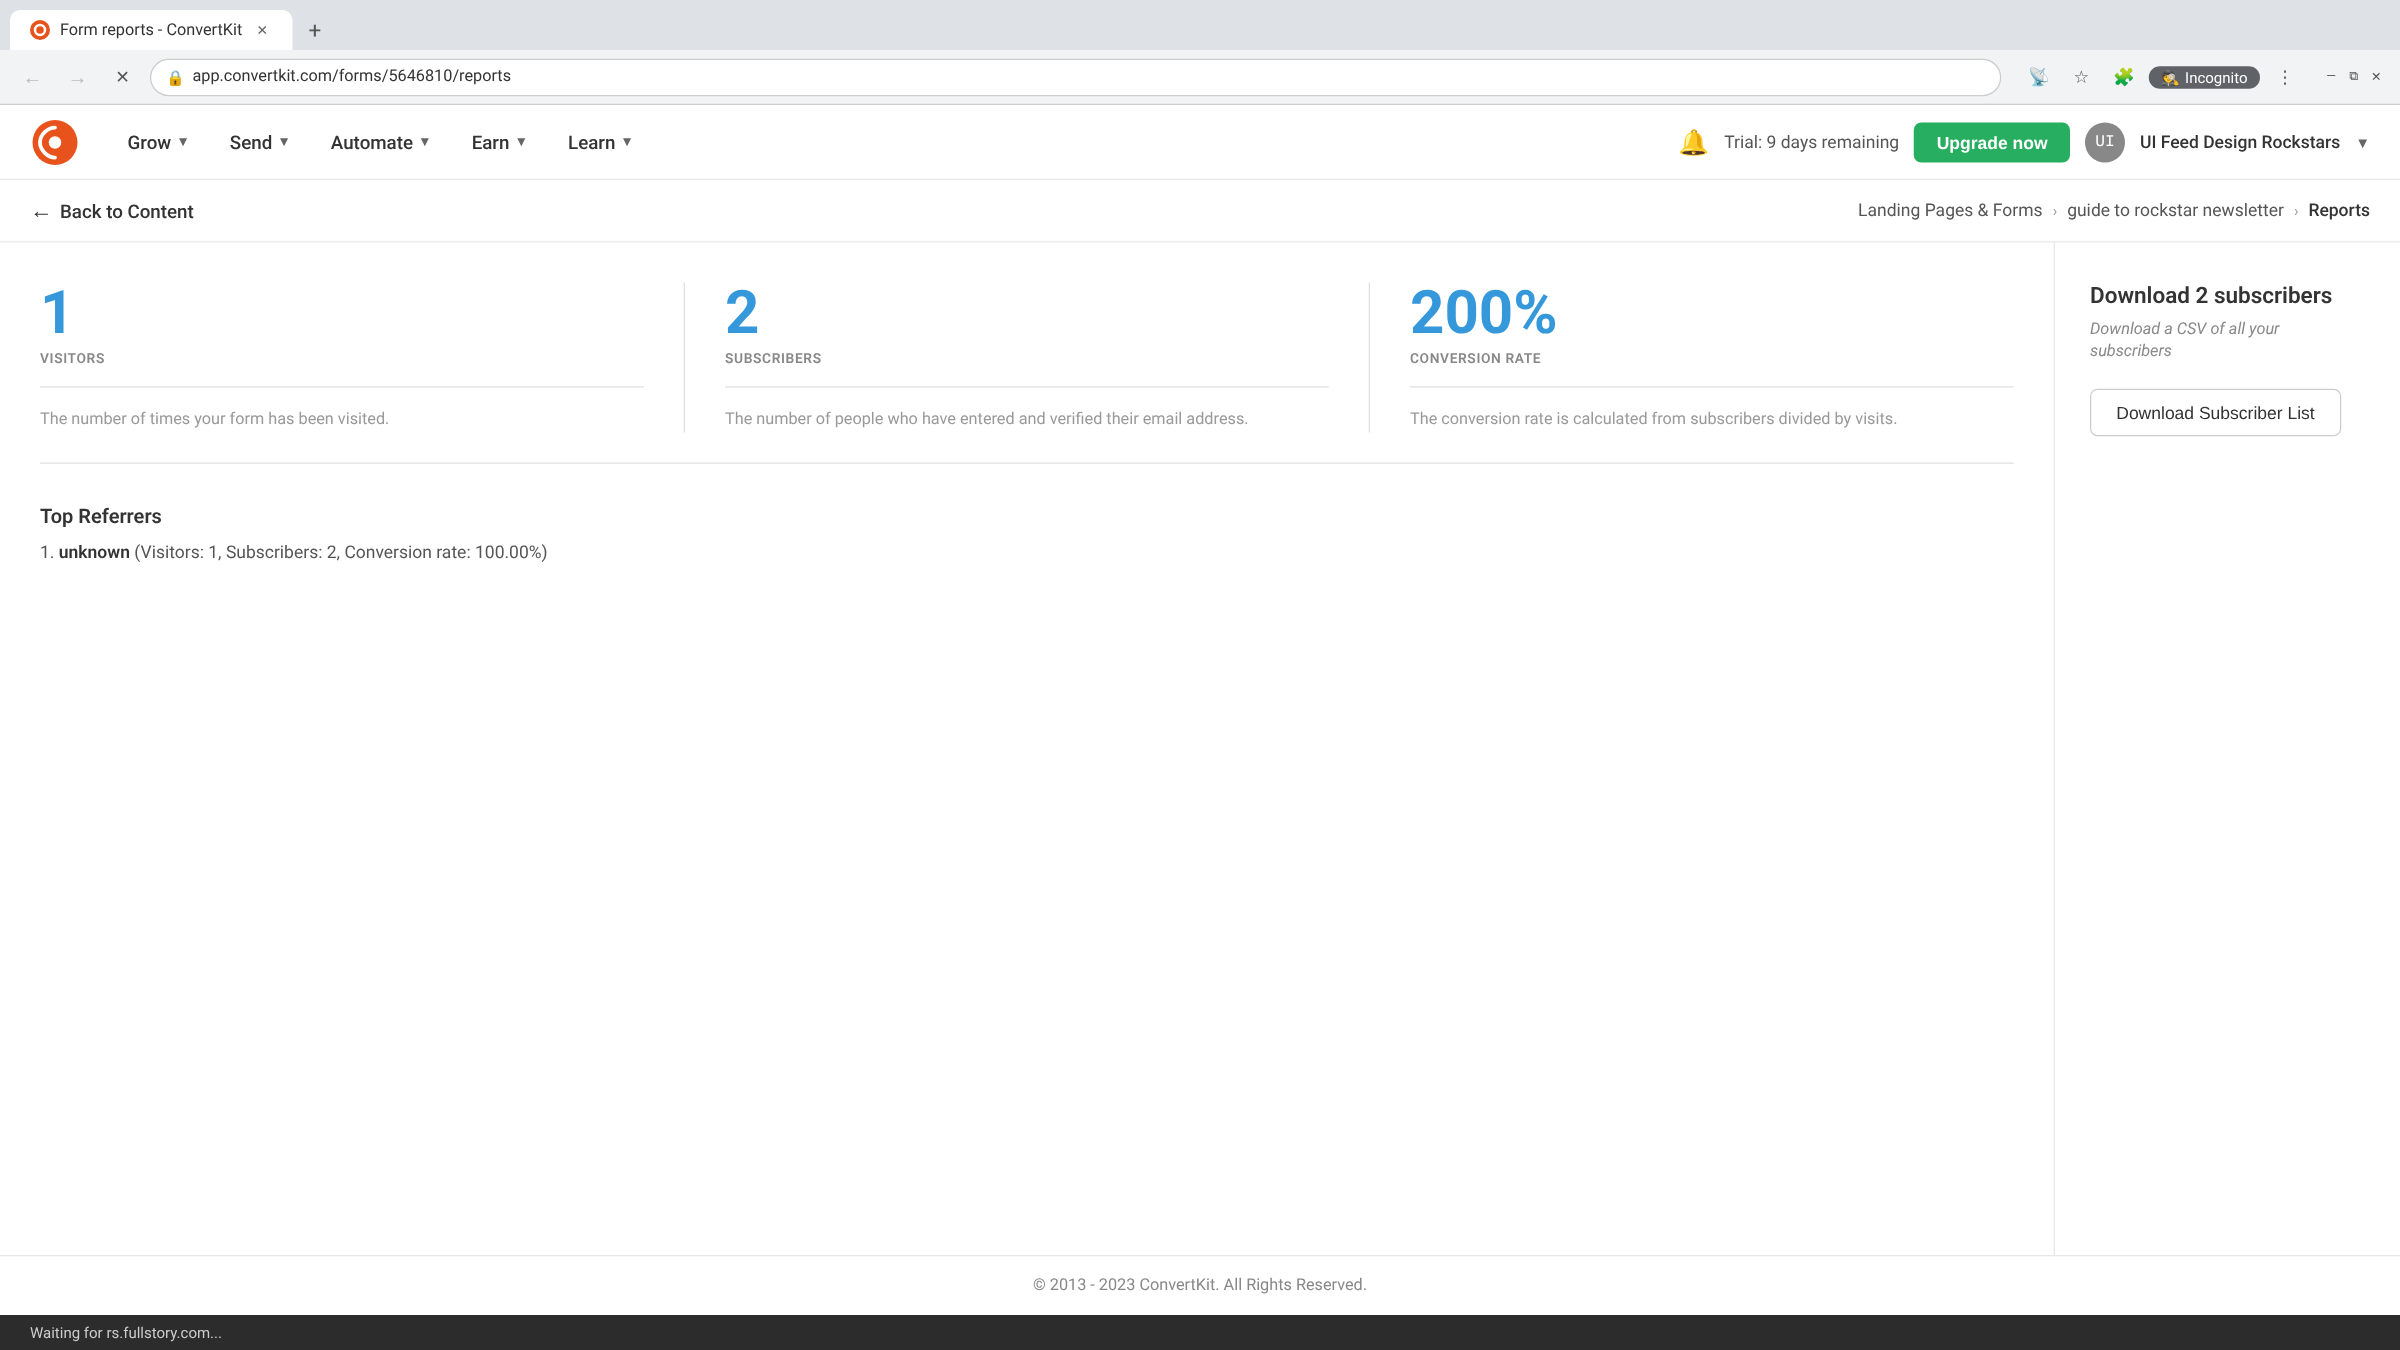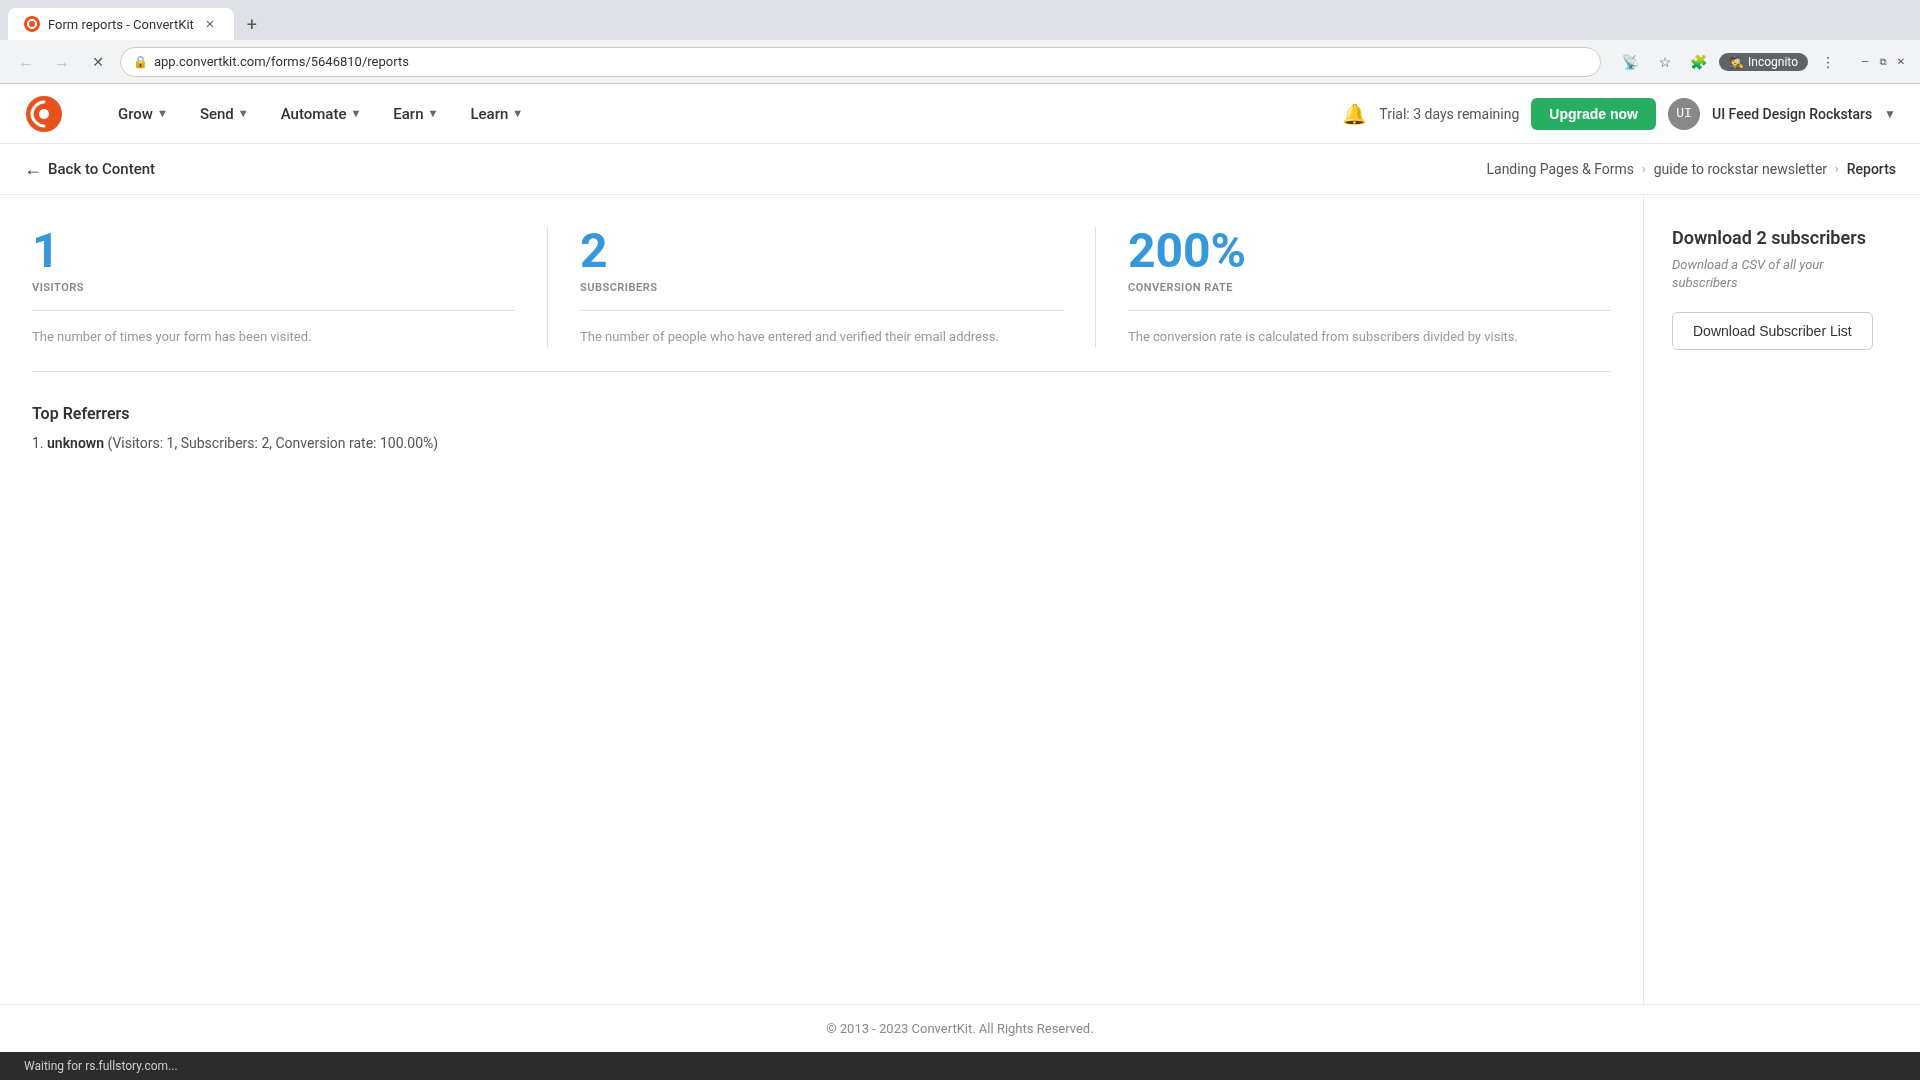--- a/index.html
+++ b/index.html
@@ -24,21 +24,21 @@
     .browser-actions { display: flex; align-items: center; gap: 6px; margin-left: 8px; }
     .browser-action-btn { width: 28px; height: 28px; border-radius: 50%; display: flex; align-items: center; justify-content: center; color: #555; cursor: pointer; font-size: 14px; }
     .incognito-btn { background: #5f6368; color: #fff; border-radius: 12px; padding: 2px 10px; font-size: 12px; display: flex; align-items: center; gap: 4px; }
     .window-controls { margin-left: 8px; display: flex; gap: 4px; }
     .win-btn { width: 14px; height: 14px; border-radius: 2px; display: flex; align-items: center; justify-content: center; color: #555; font-size: 10px; cursor: pointer; }
 
     
     .page-content { flex: 1; background: #fff; overflow: hidden; display: flex; flex-direction: column; }
 
     
-    .top-nav { background: #fff; border-bottom: 1px solid #e8e8e8; height: 60px; display: flex; align-items: center; padding: 0 24px; gap: 16px; justify-content: center; }
+    .top-nav { background: #fff; border-bottom: 1px solid #e8e8e8; height: 60px; display: flex; align-items: center; padding: 0 24px; gap: 0; justify-content: center; }
     .logo { width: 40px; height: 40px; margin-right: 24px; }
     .logo svg { width: 40px; height: 40px; }
     .nav-items { display: flex; align-items: center; gap: 4px; flex: 1; }
     .nav-item { padding: 8px 14px; border-radius: 6px; cursor: pointer; font-size: 15px; color: #333; display: flex; align-items: center; gap: 4px; font-weight: 500; }
     .nav-chevron { font-size: 11px; color: #666; }
     .nav-right { display: flex; align-items: center; gap: 12px; margin-left: auto; }
     .bell-icon { font-size: 20px; color: #333; cursor: pointer; }
     .trial-text { font-size: 14px; color: #555; }
     .upgrade-btn { background: #27ae60; color: #fff; border: none; border-radius: 6px; padding: 8px 18px; font-size: 14px; font-weight: 600; cursor: pointer; }
     .user-avatar { width: 32px; height: 32px; border-radius: 50%; background: #888; display: flex; align-items: center; justify-content: center; color: #fff; font-size: 13px; font-family: Liberation Mono, monospace; }
@@ -155,21 +155,21 @@
           <span>Earn</span>
           <span class="nav-chevron">▼</span>
         </div>
         <div class="nav-item">
           <span>Learn</span>
           <span class="nav-chevron">▼</span>
         </div>
       </div>
       <div class="nav-right">
         <div class="bell-icon">🔔</div>
-        <span class="trial-text">Trial: 3 days remaining</span>
+        <span class="trial-text">Trial: 9 days remaining</span>
         <button class="upgrade-btn">Upgrade now</button>
         <div class="user-avatar">UI</div>
         <span class="user-name">UI Feed Design Rockstars</span>
         <span class="user-chevron">▼</span>
       </div>
     </div>
 
     <div class="breadcrumb-bar">
       <a class="back-link">
         <span class="back-arrow">←</span>

